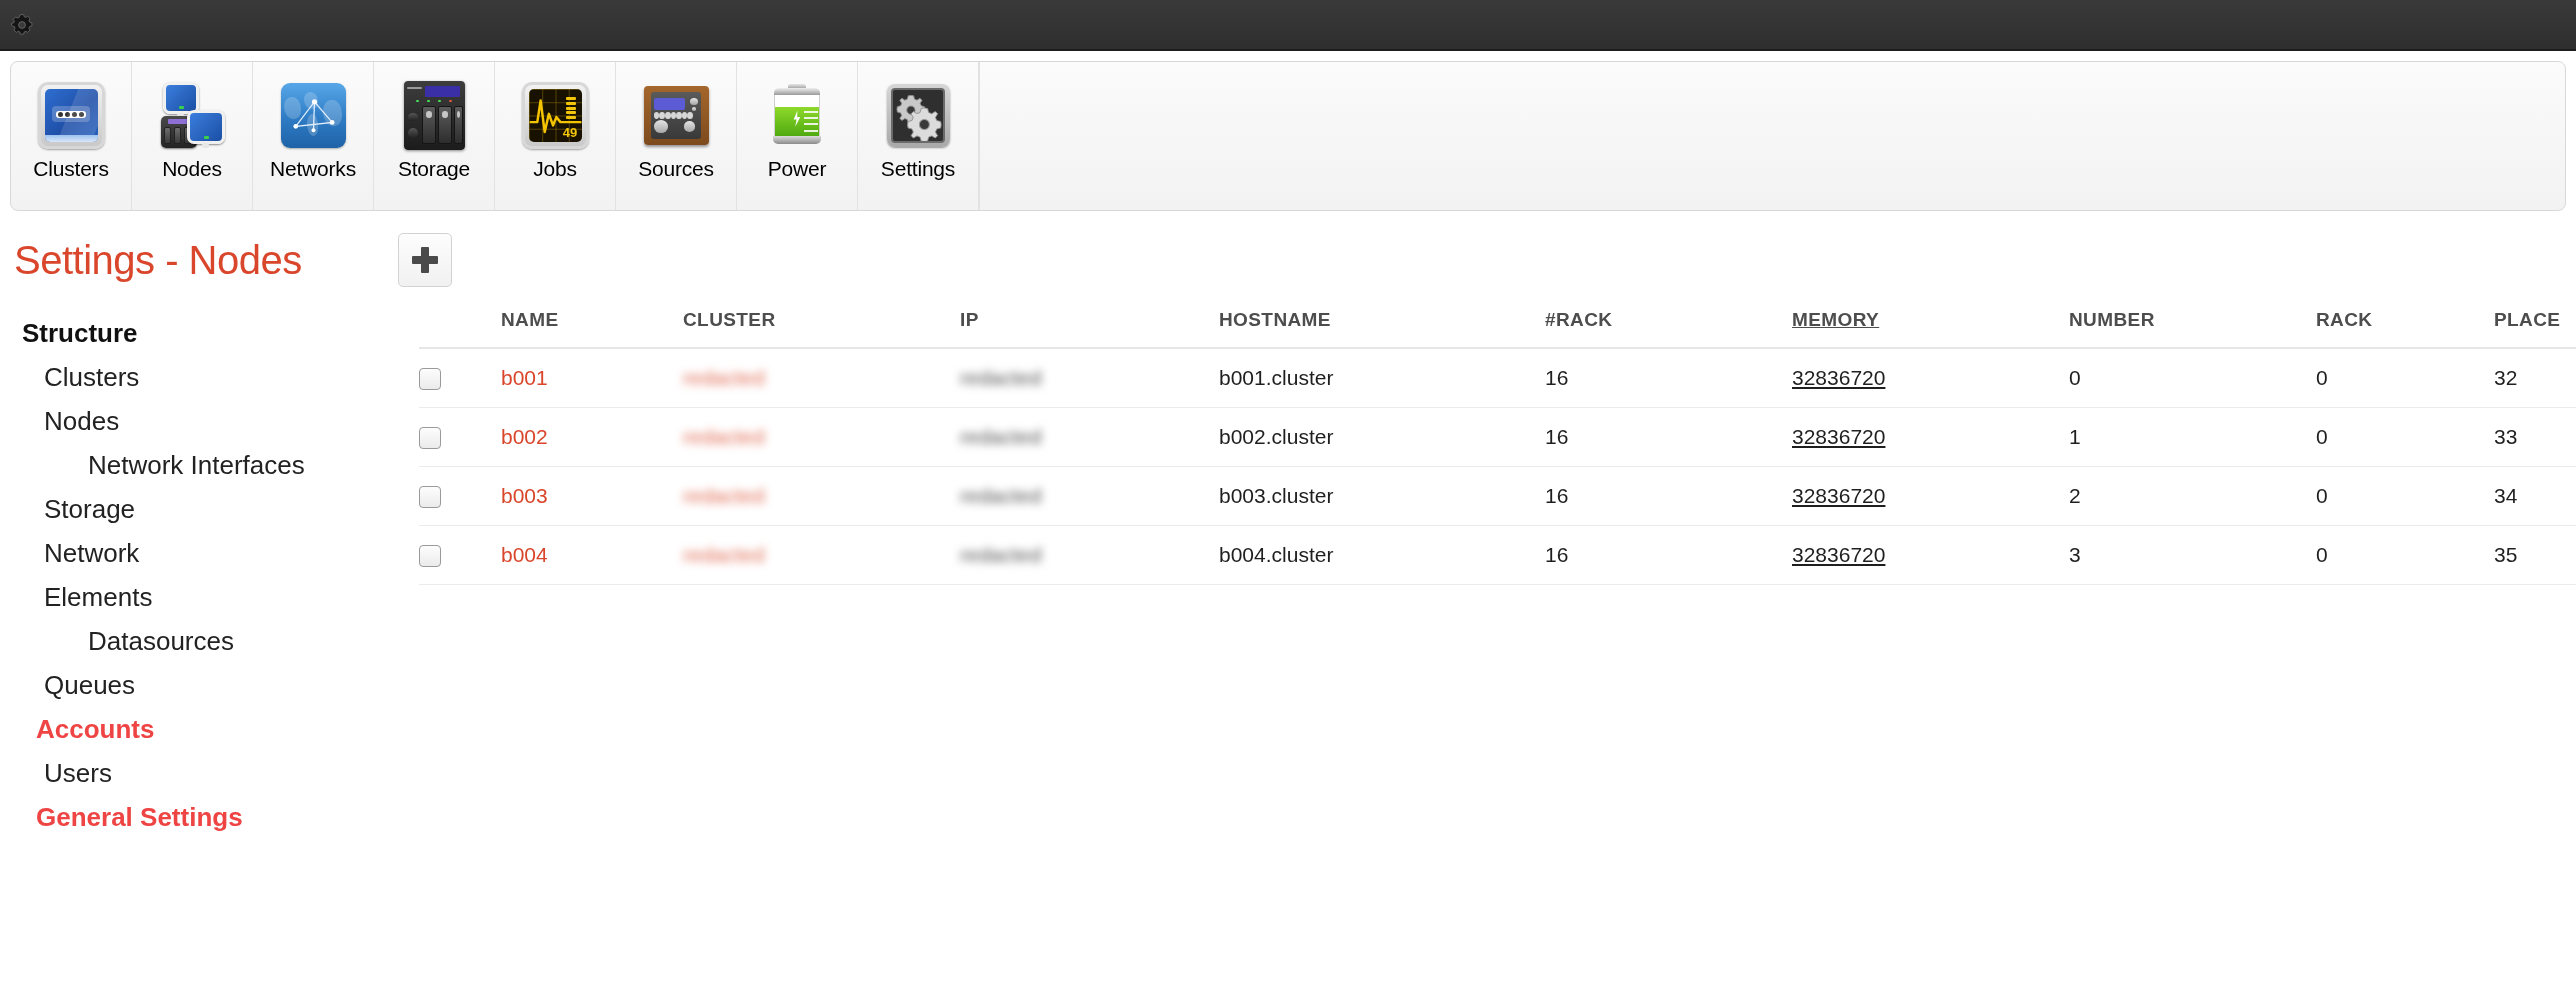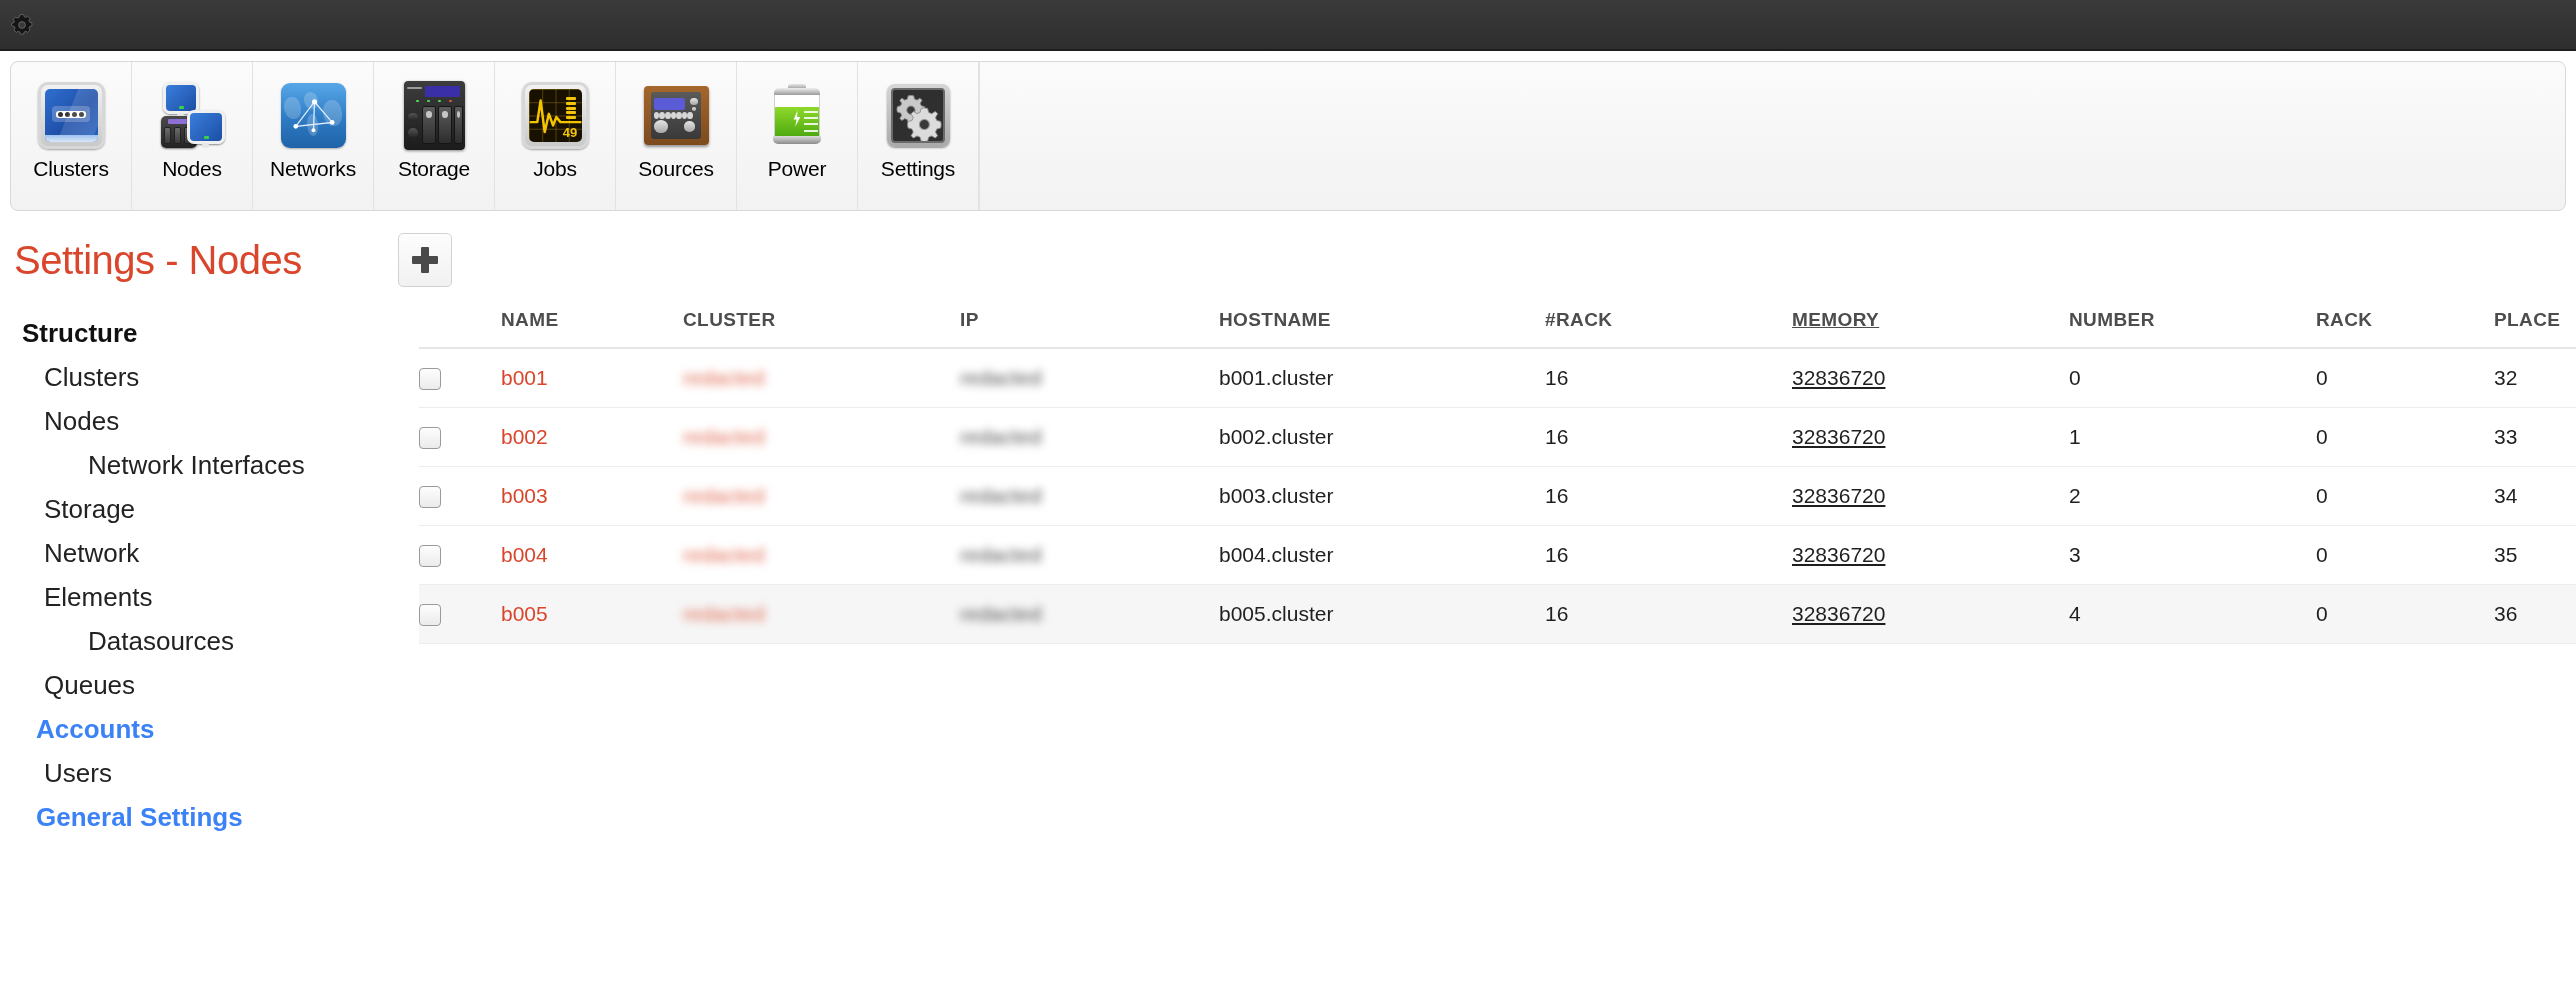--- a/index.html
+++ b/index.html
@@ -253,21 +253,21 @@
     padding: 9px 0 9px 22px;
     color: #000;
     cursor: default;
     white-space: nowrap;
   }
   .nav-item.head {
     font-weight: bold;
     color: #111;
     padding-left: 22px;
   }
-  .nav-item.head.accent { color: #3b82f6; padding-left: 36px; }
+  .nav-item.head.accent { color: #ef4444; padding-left: 36px; }
   .nav-item.lvl1 { padding-left: 44px; }
   .nav-item.lvl2 { padding-left: 88px; }
   .nav-item.link { color: #222; }
 
   
   .table-area { flex: 1 1 auto; min-width: 0; }
   table.grid {
     width: 100%;
     border-collapse: collapse;
     table-layout: fixed;
@@ -611,30 +611,18 @@
           <td class="c-cluster"><span class="redacted cluster">redacted</span></td>
           <td class="c-ip"><span class="redacted ip">redacted</span></td>
           <td class="c-host">b004.cluster</td>
           <td class="c-core">16</td>
           <td class="c-mem">32836720</td>
           <td class="c-num">3</td>
           <td class="c-rack">0</td>
           <td class="c-place">35</td>
         </tr>
 
-        <tr class="row-alt">
-          <td class="c-check"><span class="chk"></span></td>
-          <td class="c-name"><a class="node-link">b005</a></td>
-          <td class="c-cluster"><span class="redacted cluster">redacted</span></td>
-          <td class="c-ip"><span class="redacted ip">redacted</span></td>
-          <td class="c-host">b005.cluster</td>
-          <td class="c-core">16</td>
-          <td class="c-mem">32836720</td>
-          <td class="c-num">4</td>
-          <td class="c-rack">0</td>
-          <td class="c-place">36</td>
-        </tr>
 
       </tbody>
     </table>
   </div>
 </div>
 
 
 </body></html>

